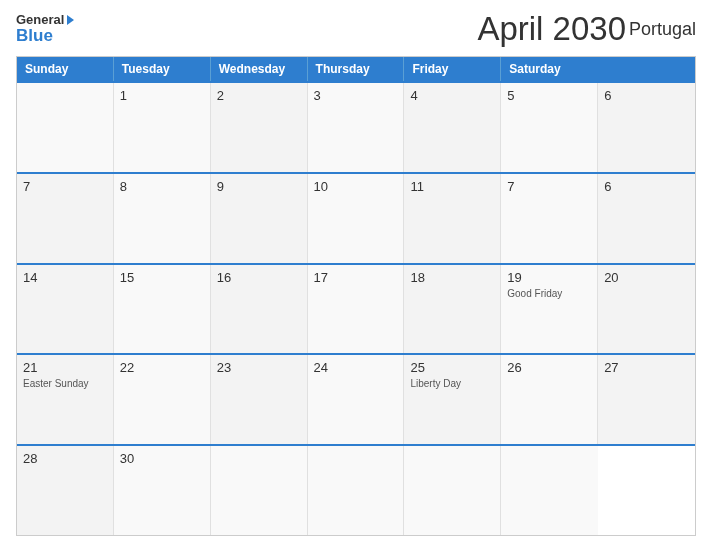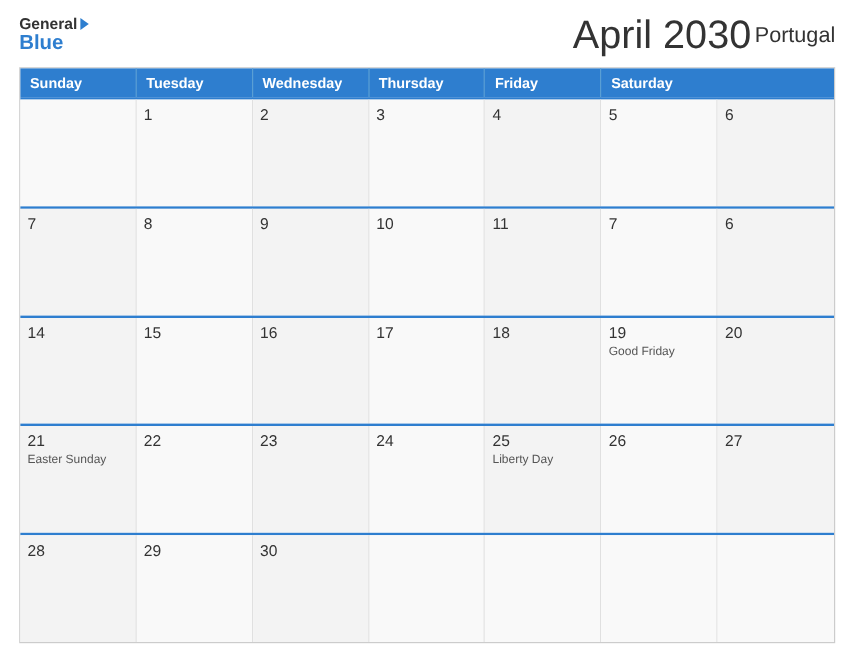--- a/index.html
+++ b/index.html
@@ -247,23 +247,20 @@
         <div class="cal-cell">
             <span class="day-num">27</span>
           </div>
       </div>
 
       <div class="cal-week">
         <div class="cal-cell">
             <span class="day-num">28</span>
           </div>
         <div class="cal-cell">
-            <span class="day-num">29</span>
-          </div>
-        <div class="cal-cell">
             <span class="day-num">30</span>
           </div>
         <div class="cal-cell empty"></div>
         <div class="cal-cell empty"></div>
         <div class="cal-cell empty"></div>
         <div class="cal-cell empty"></div>
       </div>
 
     </div>
   </div>

